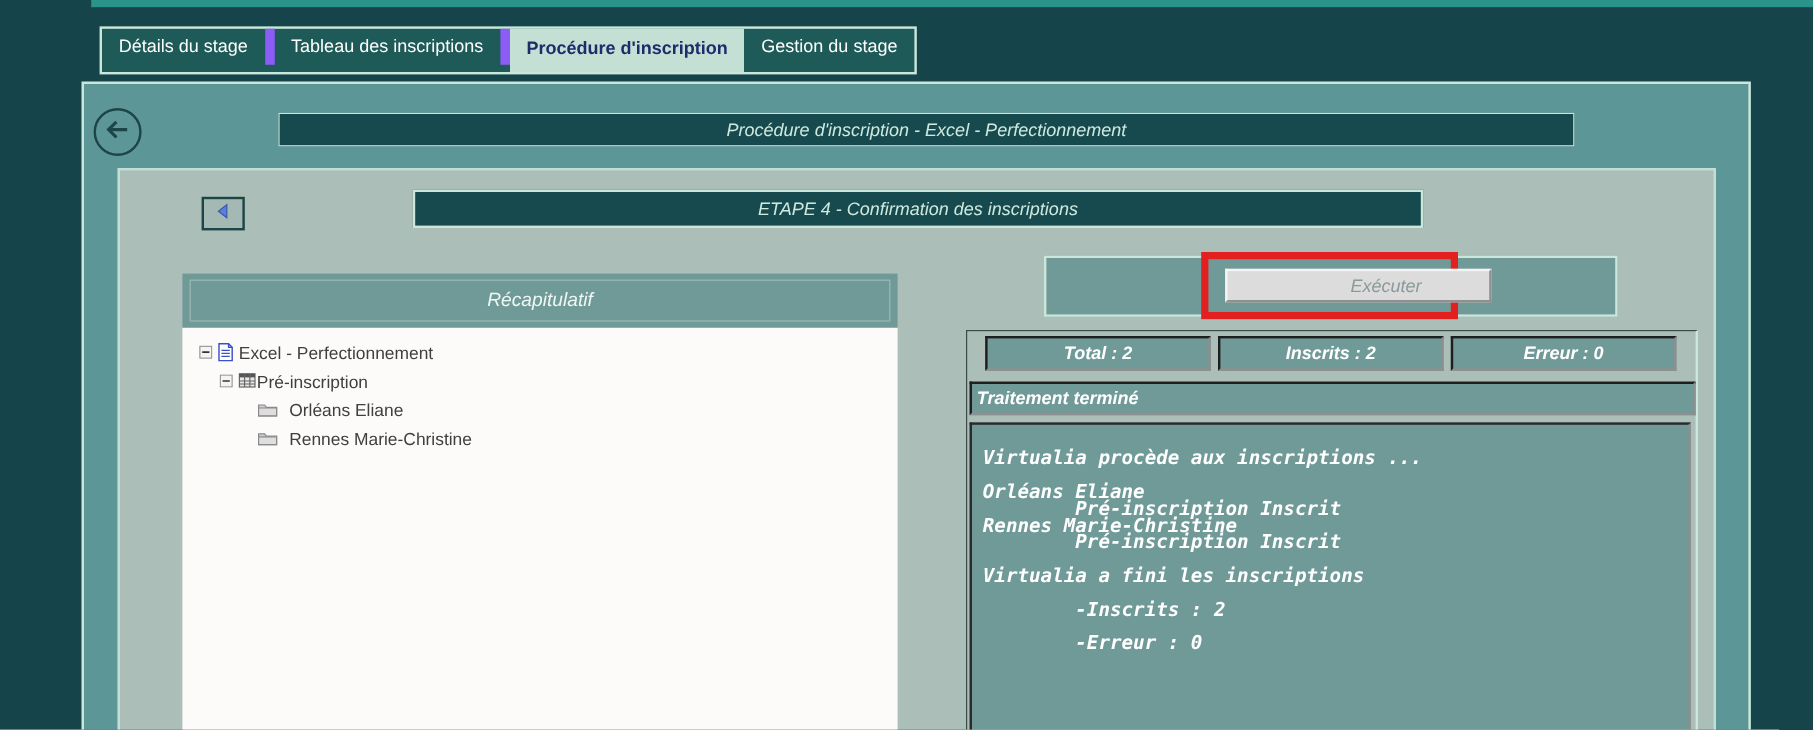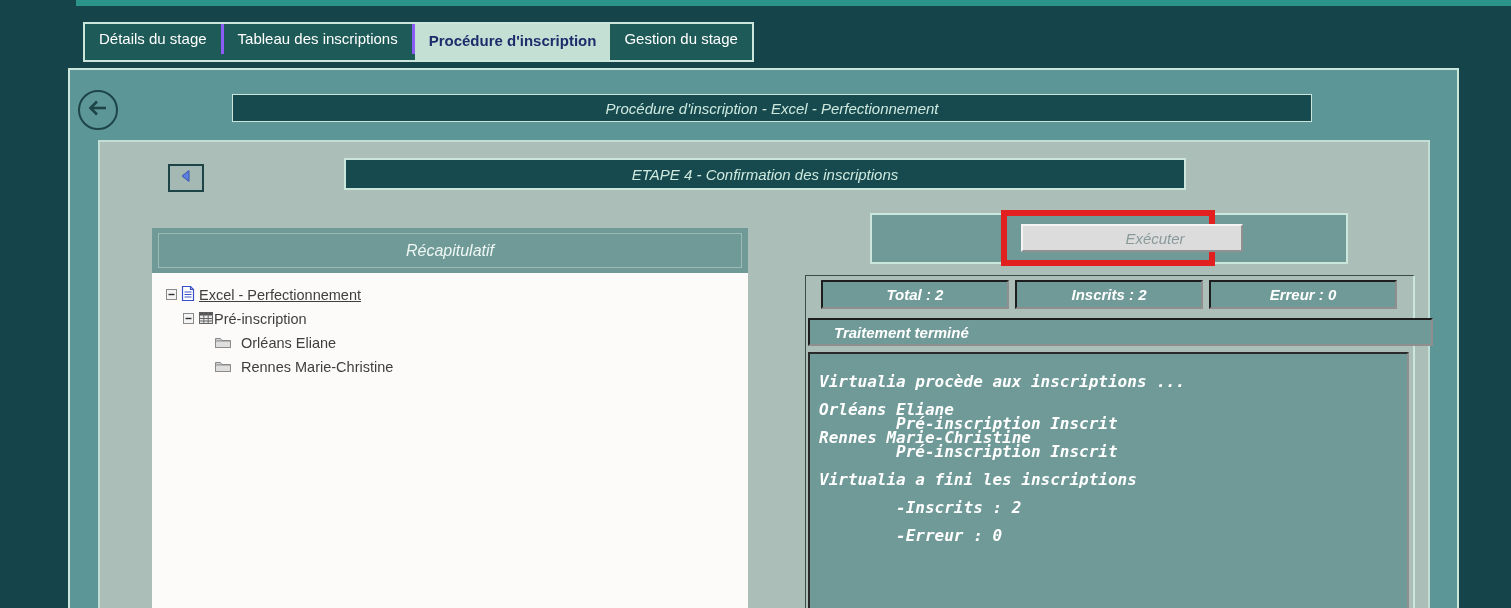--- a/index.html
+++ b/index.html
@@ -4,21 +4,21 @@
 <style>
   html,body{margin:0;padding:0;}
   .screen{position:relative;width:1511px;height:608px;background:#15444b;overflow:hidden;
           font-family:"Liberation Sans",sans-serif;}
   .top-strip{position:absolute;left:76px;top:0;right:0;height:6px;background:#2a938a;}
 
   
   .tabbar{position:absolute;left:83px;top:22px;height:36px;display:flex;align-items:flex-start;
           background:#1e5a57;border:2px solid #cbe6db;}
   .tab{height:30px;line-height:30px;padding:0 14px;color:#ffffff;font-size:15px;white-space:nowrap;
-       border-right:3px solid #8b5cf6;cursor:pointer;}
+       border-right:8px solid #8b5cf6;cursor:pointer;}
   .tab:last-child{border-right:none;}
   .tab.active{height:36px;line-height:33px;background:#c4e0d5;color:#1c2d6b;font-weight:bold;border-right:none;}
 
   
   .window{position:absolute;left:68px;top:68px;width:1387px;height:548px;background:#5d9697;
           border:2px solid #cbe6db;}
   .back-btn{position:absolute;left:8px;top:20px;width:36px;height:36px;border:2px solid #1d4547;
             border-radius:50%;background:transparent;display:flex;align-items:center;justify-content:center;
             cursor:pointer;}
   .title-bar{position:absolute;left:162px;top:24px;width:1078px;height:26px;background:#164a4e;
@@ -34,21 +34,21 @@
             border:2px solid #cbe6db;color:#cfe9df;font-style:italic;font-size:15px;
             display:flex;align-items:center;justify-content:center;}
 
   
   .recap{position:absolute;left:52px;top:86px;width:596px;}
   .recap-header{position:relative;height:45px;background:#6f9a97;color:#eef7f3;font-style:italic;
                 font-size:16px;display:flex;align-items:center;justify-content:center;}
   .recap-header .inner-rect{position:absolute;left:6px;right:6px;top:5px;bottom:5px;border:1px solid #9dbab5;}
   .tree{background:#fdfafa;height:337px;padding-top:10px;box-sizing:border-box;overflow:hidden;}
   .tree-row{height:24px;display:flex;align-items:center;color:#3f3f3f;font-size:14.5px;cursor:pointer;}
-  .lvl0{padding-left:14px;text-decoration:underline;} .lvl1{padding-left:31px;} .lvl2{padding-left:62px;}
+  .lvl0{padding-left:14px;} .lvl1{padding-left:31px;} .lvl2{padding-left:62px;}
   .tree-row .gap{width:4px;} .tree-row .gap2{width:9px;}
 
   
   .exec-bar{position:absolute;left:770px;top:71px;width:474px;height:47px;background:#6f9a97;
             border:2px solid #cbe6db;}
   .exec-highlight{position:absolute;left:901px;top:68px;width:202px;height:44px;
                   border:6px solid #e32020;z-index:5;pointer-events:none;}
   .exec-btn{position:absolute;left:921px;top:82px;width:172px;height:24px;background:#dcdcdc;
             border-top:2px solid #f4f4f4;border-left:2px solid #f4f4f4;
             border-right:2px solid #909090;border-bottom:2px solid #909090;
@@ -61,21 +61,21 @@
            box-sizing:border-box;}
   .counters{position:absolute;left:15px;top:4px;display:flex;gap:6px;border-radius:14px;}
   .counter{width:184px;height:25px;background:#6f9a97;color:#ffffff;font-weight:bold;font-style:italic;
            font-size:15px;display:flex;align-items:center;justify-content:center;
            border-top:2px solid #1e1e1e;border-left:2px solid #1e1e1e;
            border-right:2px solid #8f8f8f;border-bottom:2px solid #8f8f8f;}
   .status-bar{position:absolute;left:2px;top:42px;width:597px;height:24px;background:#6f9a97;
               color:#ffffff;font-weight:bold;font-style:italic;font-size:15px;
               border-top:2px solid #1e1e1e;border-left:2px solid #1e1e1e;
               border-right:2px solid #8f8f8f;border-bottom:2px solid #8f8f8f;
-              display:flex;align-items:center;padding-left:24px;box-sizing:content-box;}
+              display:flex;align-items:center;padding-left:4px;box-sizing:content-box;}
   .console{position:absolute;left:2px;top:76px;width:597px;height:267px;background:#6f9a97;
            border-top:2px solid #2a2a2a;border-left:2px solid #2a2a2a;
            border-right:2px solid #8f8f8f;border-bottom:2px solid #8f8f8f;overflow:hidden;}
   .console pre{margin:0;padding:21px 9px;font-family:"DejaVu Sans Mono",monospace;
                font-size:16px;line-height:14px;font-weight:bold;font-style:italic;color:#ffffff;
                white-space:pre;}
 </style>
 </head>
 <body>
 

